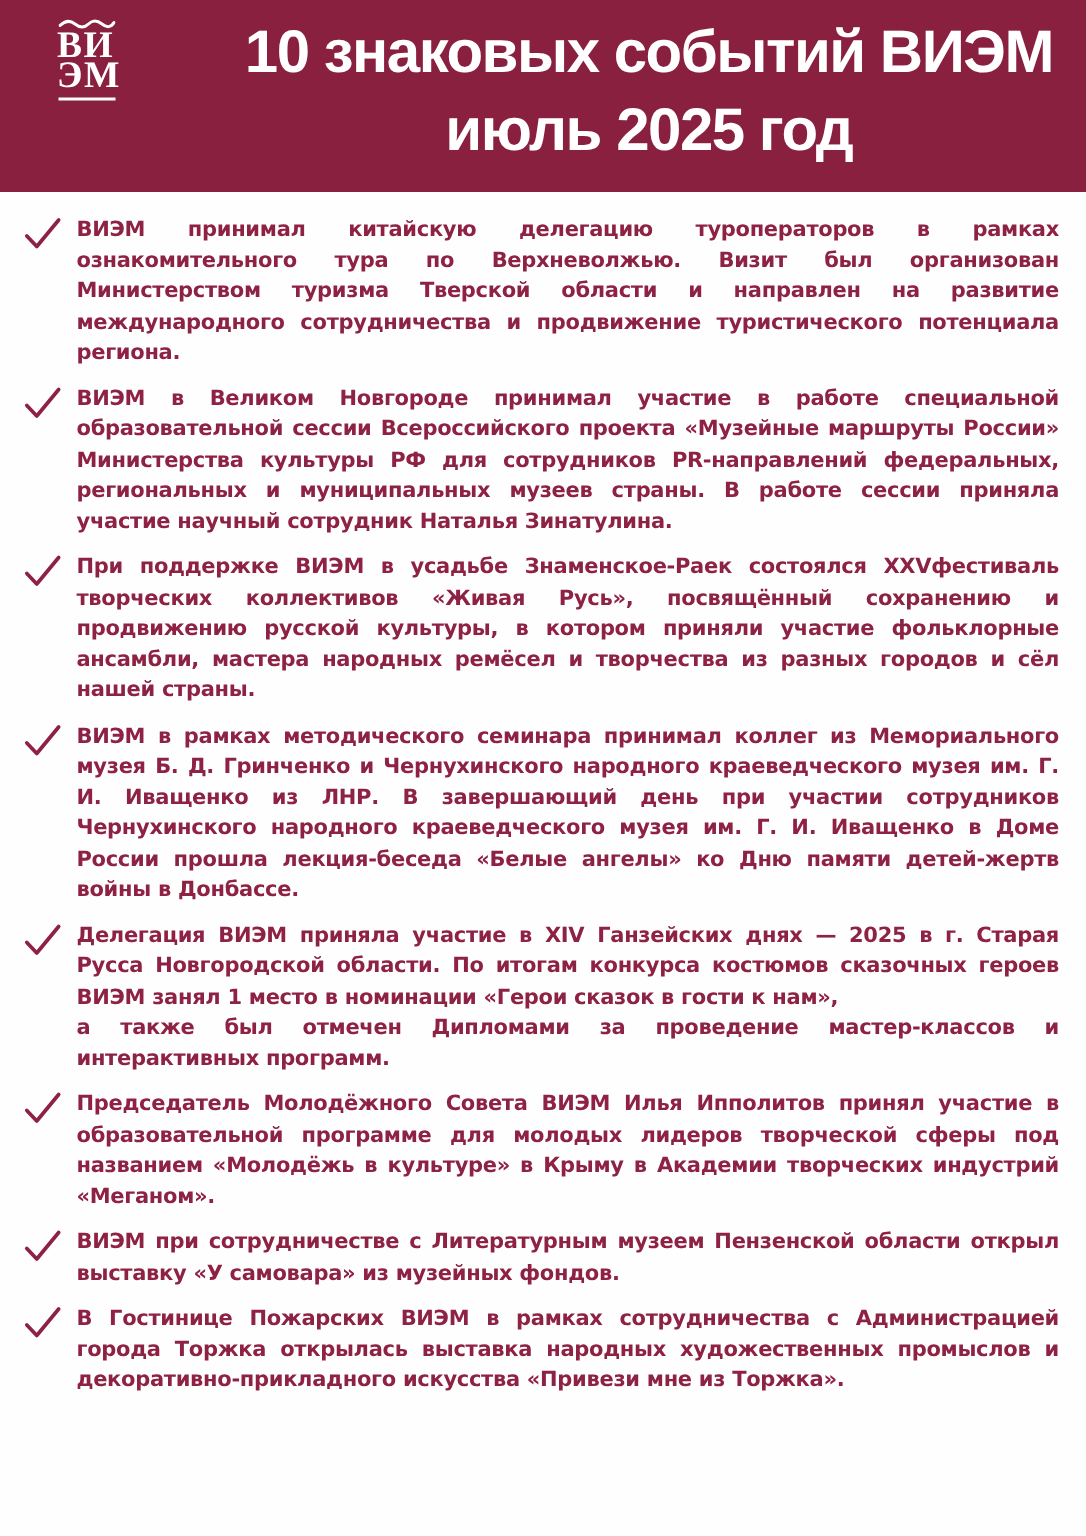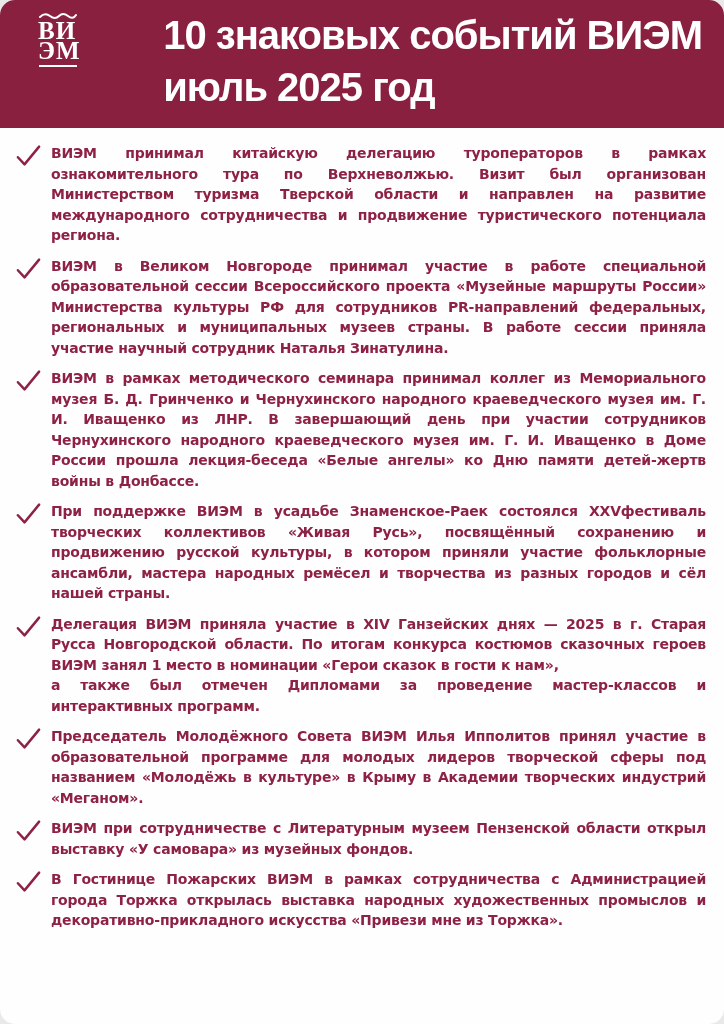--- a/index.html
+++ b/index.html
@@ -6,21 +6,20 @@
   * { box-sizing: border-box; }
 
   .page {
     position: relative;
     width: 724px;
     height: 1024px;
     margin: 0 auto;
     background: var(--page-bg, #ffffff);
     overflow: hidden;
     font-family: "DejaVu Sans", sans-serif;
-    border-radius: 15px;
   }
 
   
   .header {
     position: relative;
     width: 100%;
     height: 128px;
     background: var(--header-bg, #8a2040);
   }
 
@@ -54,21 +53,21 @@
     font-weight: 700;
     color: rgba(255,255,255,0.92);
     letter-spacing: 0.2px;
   }
   .logo-subtitle div { white-space: nowrap; }
 
   .title {
     position: absolute;
     top: 9px;
     right: 22px;
-    text-align: left;
+    text-align: center;
     color: var(--title-text, #ffffff);
     font-family: "Liberation Sans", sans-serif;
     font-weight: 700;
     font-size: 40px;
     line-height: 52px;
     letter-spacing: -1px;
     white-space: nowrap;
   }
 
   
@@ -134,28 +133,28 @@
     <svg class="check" viewBox="0 0 30 26" aria-hidden="true">
       <path d="M3 15 L10.5 23 L27 3" fill="none" stroke="currentColor" stroke-width="2.8" stroke-linecap="round" stroke-linejoin="round"></path>
     </svg>
     <p class="event-text">ВИЭМ в Великом Новгороде принимал участие в работе специальной образовательной сессии Всероссийского проекта «Музейные маршруты России» Министерства культуры РФ для сотрудников PR-направлений федеральных, региональных и муниципальных музеев страны. В работе сессии приняла участие научный сотрудник Наталья Зинатулина.</p>
   </div>
 
   <div class="event">
     <svg class="check" viewBox="0 0 30 26" aria-hidden="true">
       <path d="M3 15 L10.5 23 L27 3" fill="none" stroke="currentColor" stroke-width="2.8" stroke-linecap="round" stroke-linejoin="round"></path>
     </svg>
-    <p class="event-text">ВИЭМ в рамках методического семинара принимал коллег из Мемориального музея Б. Д. Гринченко и Чернухинского народного краеведческого музея им. Г. И. Иващенко из ЛНР. В завершающий день при участии сотрудников Чернухинского народного краеведческого музея им. Г. И. Иващенко в Доме России прошла лекция-беседа «Белые ангелы» ко Дню памяти детей-жертв войны в Донбассе.</p>
+    <p class="event-text">При поддержке ВИЭМ в усадьбе Знаменское-Раек состоялся XXVфестиваль творческих коллективов «Живая Русь», посвящённый сохранению и продвижению русской культуры, в котором приняли участие фольклорные ансамбли, мастера народных ремёсел и творчества из разных городов и сёл нашей страны.</p>
   </div>
 
   <div class="event">
     <svg class="check" viewBox="0 0 30 26" aria-hidden="true">
       <path d="M3 15 L10.5 23 L27 3" fill="none" stroke="currentColor" stroke-width="2.8" stroke-linecap="round" stroke-linejoin="round"></path>
     </svg>
-    <p class="event-text">При поддержке ВИЭМ в усадьбе Знаменское-Раек состоялся XXVфестиваль творческих коллективов «Живая Русь», посвящённый сохранению и продвижению русской культуры, в котором приняли участие фольклорные ансамбли, мастера народных ремёсел и творчества из разных городов и сёл нашей страны.</p>
+    <p class="event-text">ВИЭМ в рамках методического семинара принимал коллег из Мемориального музея Б. Д. Гринченко и Чернухинского народного краеведческого музея им. Г. И. Иващенко из ЛНР. В завершающий день при участии сотрудников Чернухинского народного краеведческого музея им. Г. И. Иващенко в Доме России прошла лекция-беседа «Белые ангелы» ко Дню памяти детей-жертв войны в Донбассе.</p>
   </div>
 
   <div class="event">
     <svg class="check" viewBox="0 0 30 26" aria-hidden="true">
       <path d="M3 15 L10.5 23 L27 3" fill="none" stroke="currentColor" stroke-width="2.8" stroke-linecap="round" stroke-linejoin="round"></path>
     </svg>
     <p class="event-text">Делегация ВИЭМ приняла участие в XIV Ганзейских днях — 2025 в г. Старая Русса Новгородской области. По итогам конкурса костюмов сказочных героев ВИЭМ занял 1 место в номинации «Герои сказок в гости к нам»,
 а также был отмечен Дипломами за проведение мастер-классов и интерактивных программ.</p>
   </div>
 

